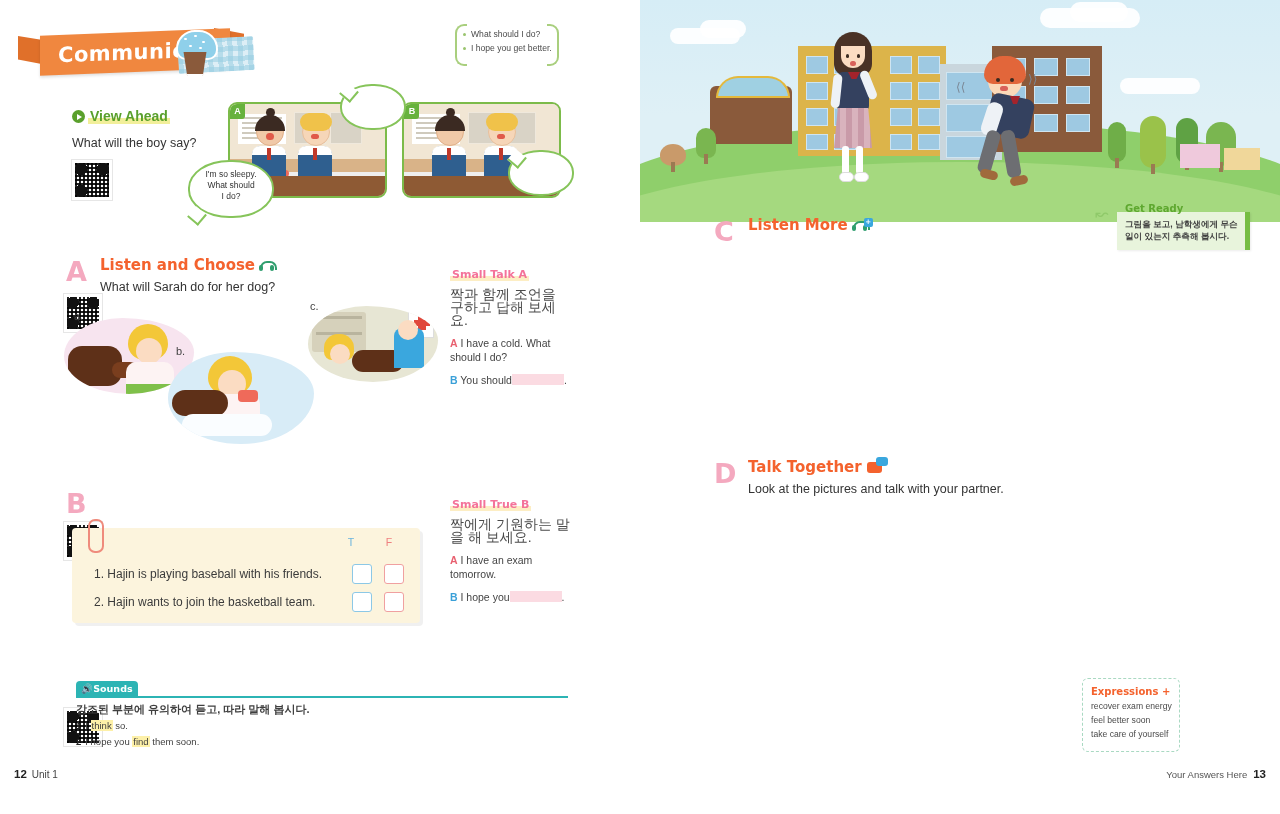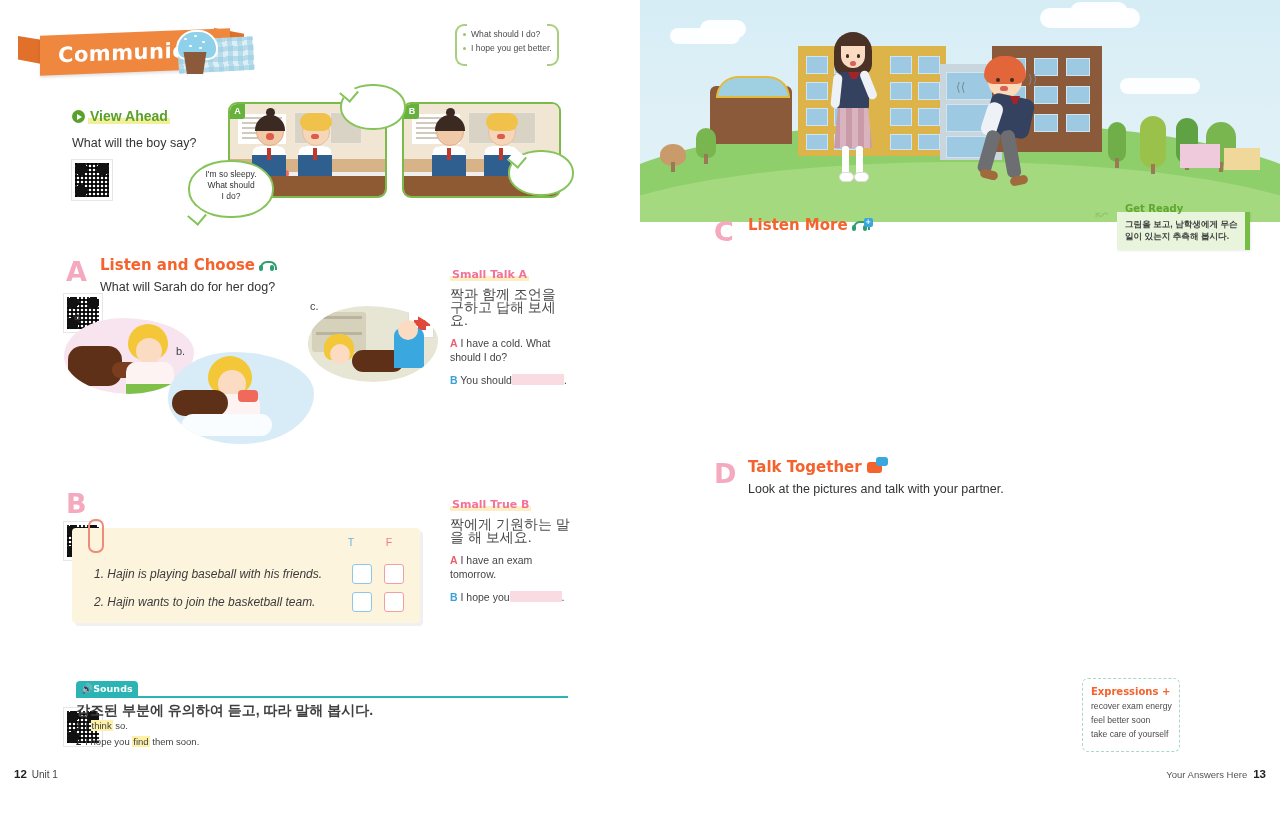--- a/index.html
+++ b/index.html
@@ -124,28 +124,28 @@
   .checkcard{
     position:absolute;left:72px;top:528px;width:348px;height:95px;background:#fcf4dd;
     border-radius:4px;box-shadow:3px 3px 0 rgba(0,0,0,.06);
   }
   .checkcard .clip{position:absolute;left:16px;top:-9px;width:12px;height:30px;border:2px solid #ef8b7c;border-radius:7px;}
   .cc-hdr{position:absolute;right:16px;top:8px;width:68px;display:flex;justify-content:space-between;}
   .cc-hdr span{width:30px;text-align:center;font-size:10.5px;}
   .cc-t{color:#6ab4dd;}
   .cc-f{color:#ef8080;}
   .cc-row{position:absolute;left:22px;right:16px;font-size:12px;color:#3b3b3b;display:flex;align-items:center;}
-  .cc-row .txt{flex:1;font-style:italic;}
+  .cc-row .txt{flex:1;}
   .cc-box{width:18px;height:18px;border-radius:3px;background:#fff;margin-left:12px;}
   .cc-box.t{border:1.4px solid #8cc8e6;}
   .cc-box.f{border:1.4px solid #f0a0a0;}
 
   .sounds-tab{position:absolute;left:76px;top:681px;width:62px;height:16px;background:#2cb4b4;border-radius:4px 4px 0 0;color:#fff;font-size:9.5px;font-weight:700;text-align:center;line-height:16px;font-family:"DejaVu Sans",sans-serif;}
   .sounds-rule{position:absolute;left:76px;top:696px;width:492px;height:1.6px;background:#2cb4b4;}
-  .sounds-kr{position:absolute;left:76px;top:702px;font-size:14px;color:#3f3f3f;font-weight:700;}
+  .sounds-kr{position:absolute;left:76px;top:702px;font-size:11px;color:#3f3f3f;font-weight:700;}
   .sounds-li{position:absolute;left:76px;font-size:9.5px;color:#3f3f3f;}
   .sounds-li b{color:#222;margin-right:4px;}
   .hlw{background:#fdf0a8;padding:0 1px;}
 
   .footer-l{position:absolute;left:14px;top:768px;font-size:10px;color:#444;}
   .footer-l b{font-size:11.5px;color:#222;margin-right:5px;}
   .footer-r{position:absolute;right:14px;top:768px;font-size:9.5px;color:#555;}
   .footer-r b{font-size:11.5px;color:#222;margin-left:6px;}
 
   

